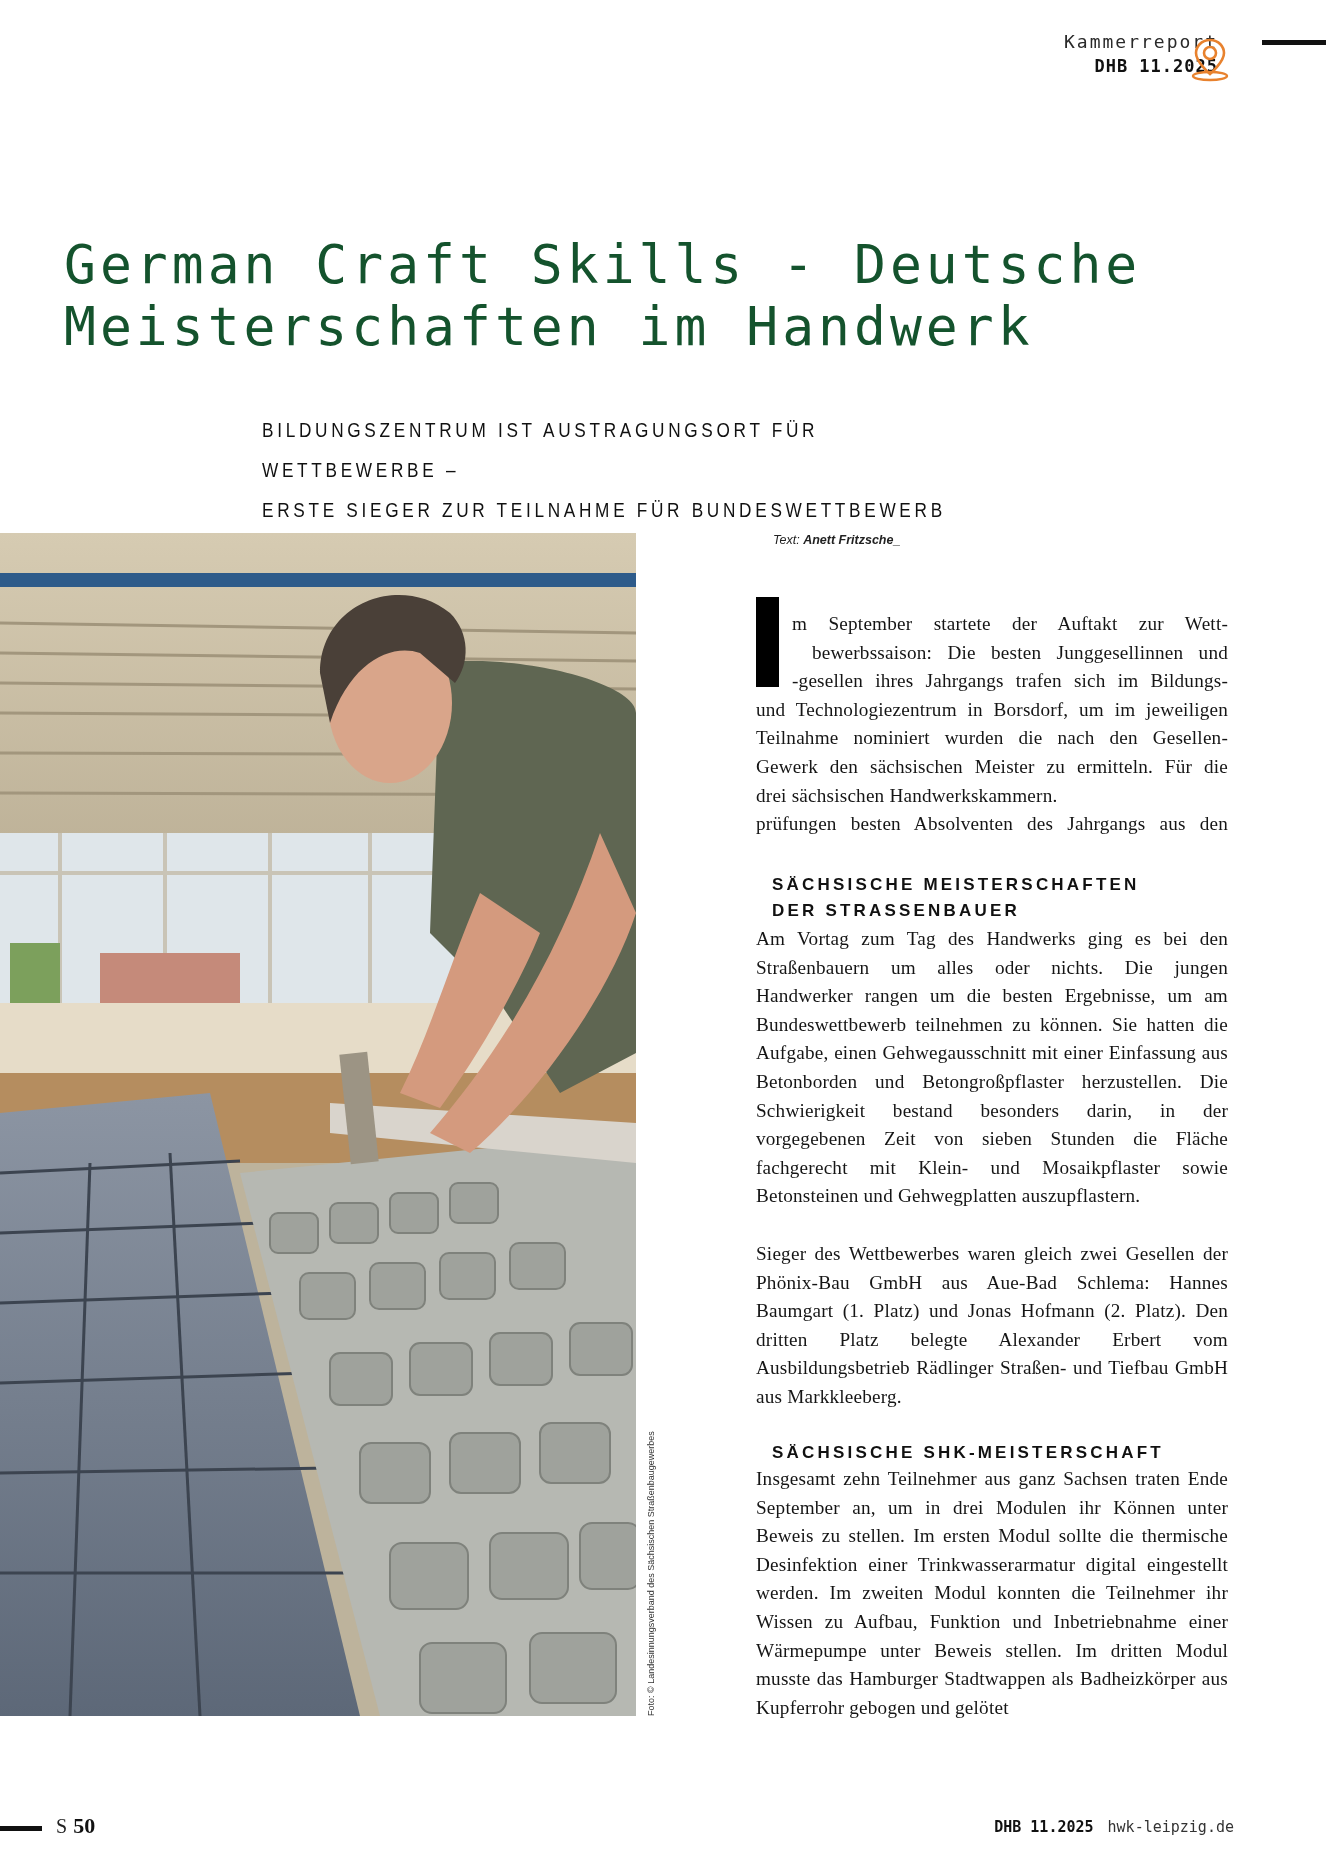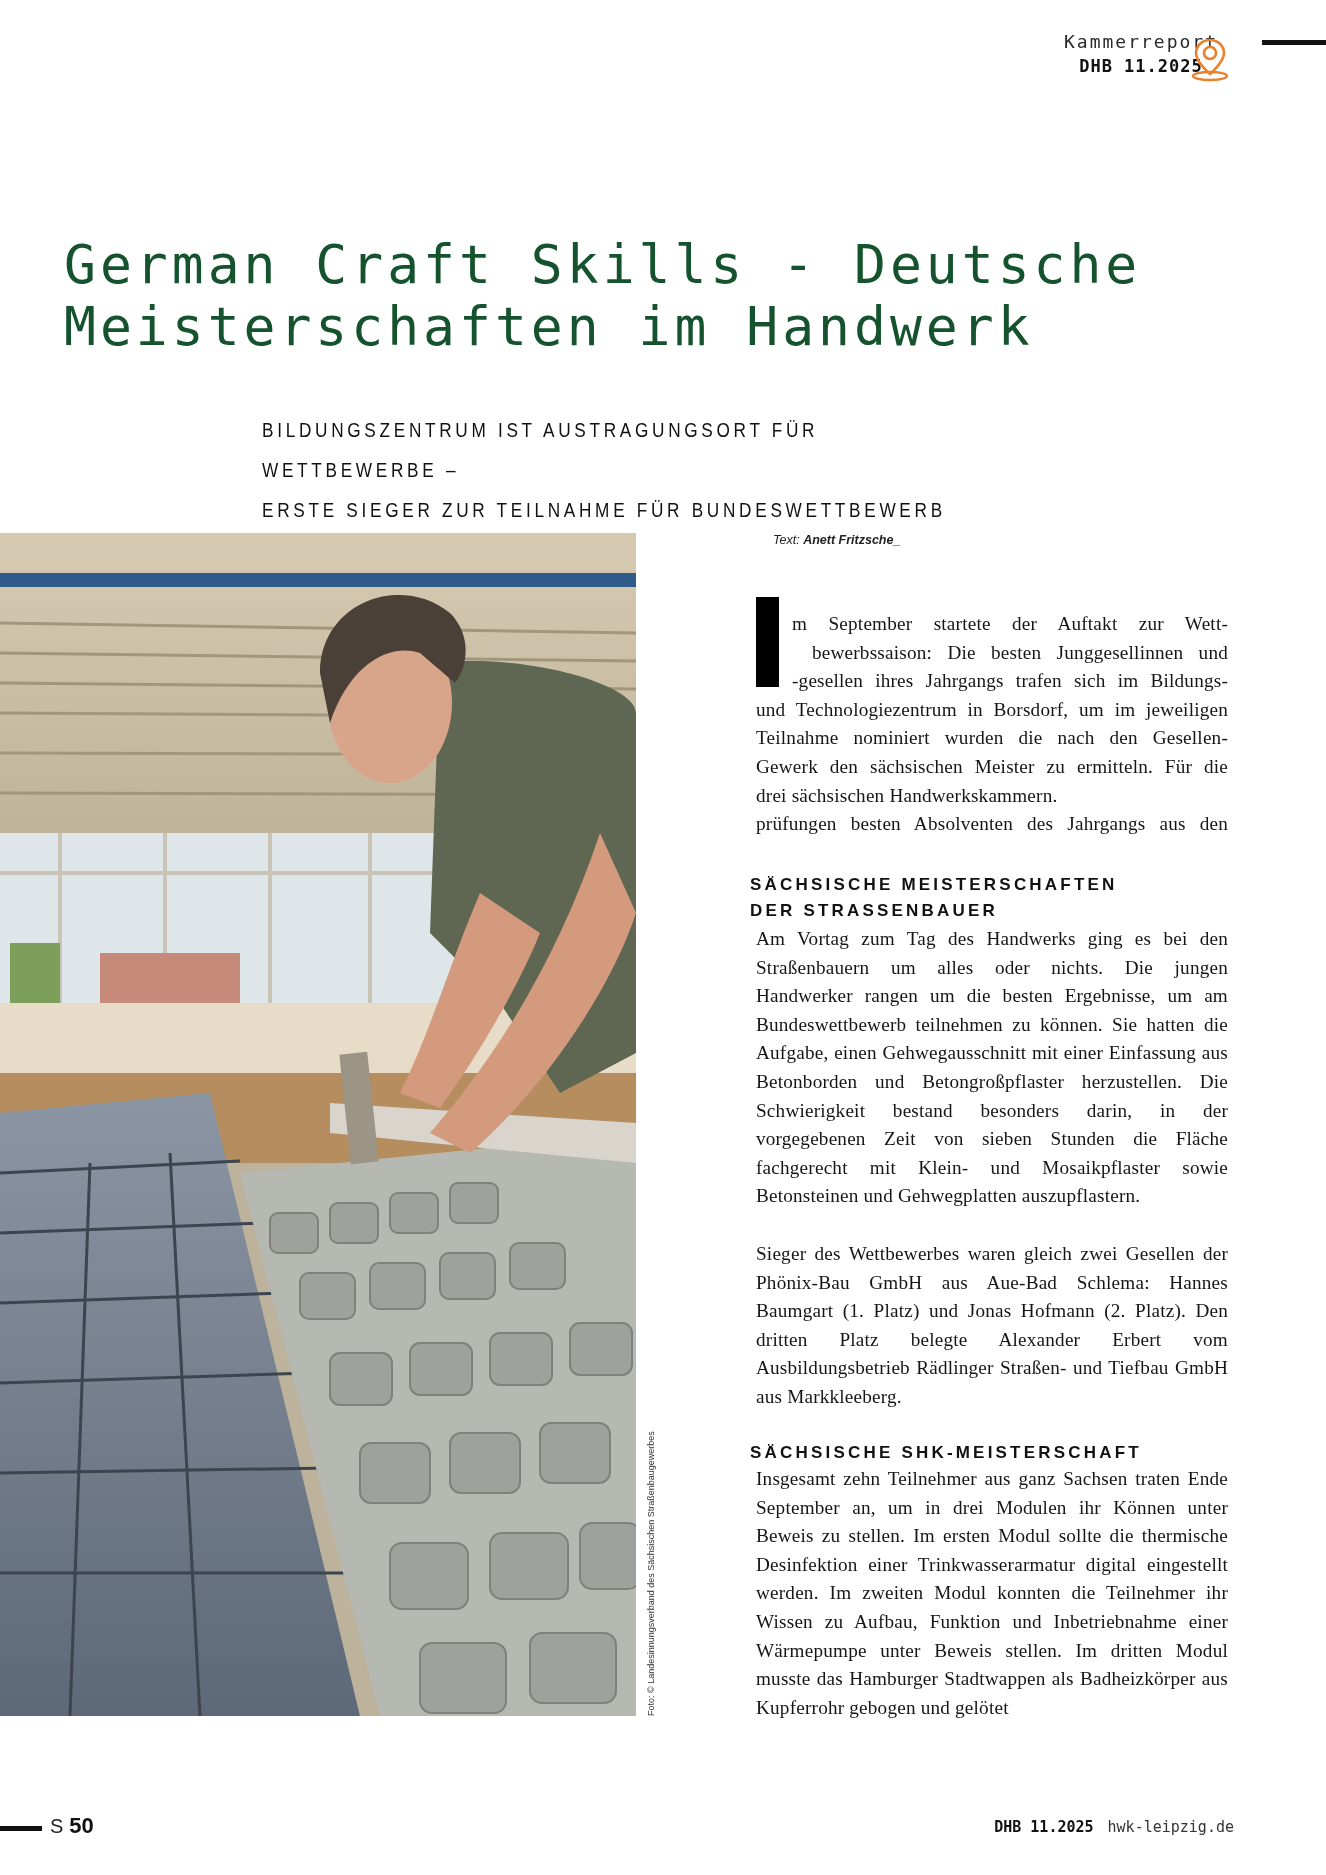--- a/index.html
+++ b/index.html
@@ -1,45 +1,45 @@
 <!DOCTYPE html>
 <html><head>
 <meta charset="utf-8">
 <style>
   * { box-sizing: border-box; margin: 0; padding: 0; }
   html, body { width: 1326px; height: 1875px; background: #ffffff; overflow: hidden; }
   body { position: relative; font-family: "DejaVu Sans Mono", monospace; color: #111; }
 
   
-  .hdr { position: absolute; right: 108px; top: 30px; text-align: center; }
+  .hdr { position: absolute; right: 108px; top: 30px; text-align: right; }
   .hdr-sec { font-family: "DejaVu Sans Mono", monospace; font-size: 18px; letter-spacing: 2px; color: #2a2a2a; line-height: 24px; }
   .hdr-issue { font-family: "DejaVu Sans Mono", monospace; font-weight: bold; font-size: 17px; letter-spacing: 1px; color: #111; line-height: 24px; }
   .pin { position: absolute; left: 1190px; top: 36px; width: 40px; height: 46px; }
   .hdr-bar { position: absolute; left: 1262px; top: 40px; width: 64px; height: 5px; background: #111; }
 
   
   .title { position: absolute; left: 64px; top: 234px; width: 1200px; font-family: "DejaVu Sans Mono", monospace; font-size: 53px; line-height: 62px; letter-spacing: 4px; color: #14532d; font-weight: normal; }
 
   
   .sub { position: absolute; left: 262px; top: 410px; width: 800px; font-family: "Liberation Sans", sans-serif; font-size: 20px; letter-spacing: 4.3px; line-height: 40px; color: #111; transform: scaleX(0.86); transform-origin: left top; font-weight: normal; }
 
   
   .photo { position: absolute; left: 0; top: 533px; width: 636px; height: 1183px; overflow: hidden; background: #bdb39c; }
   .photo svg { display: block; }
   .credit { position: absolute; left: 646px; top: 1716px; transform: rotate(-90deg); transform-origin: left top; font-family: "Liberation Sans", sans-serif; font-size: 9px; color: #333; white-space: nowrap; }
   .byline { position: absolute; left: 756px; top: 533px; font-family: "Liberation Sans", sans-serif; font-style: italic; font-size: 12.5px; color: #222; margin-left: 17px; }
   .byline b { font-weight: bold; }
   .dropcap { position: absolute; left: 756px; top: 597px; width: 23px; height: 90px; background: #000; }
   .p { position: absolute; left: 756px; width: 472px; font-family: Liberation Serif, serif; font-size: 19.2px; line-height: 28.6px; color: #151515; text-align: justify; letter-spacing: 0.2px; }
   .p1 { top: 610px; text-indent: 0; }
-  .h { position: absolute; left: 750px; font-family: "Liberation Sans", sans-serif; font-weight: bold; font-size: 17px; letter-spacing: 3.2px; line-height: 26px; color: #111; }
+  .h { position: absolute; left: 772px; font-family: "Liberation Sans", sans-serif; font-weight: bold; font-size: 17px; letter-spacing: 3.2px; line-height: 26px; color: #111; }
 
   
   .ft-bar { position: absolute; left: 0; top: 1826px; width: 42px; height: 5px; background: #111; }
-  .ft-page { position: absolute; left: 50px; top: 1813px; font-family: Liberation Sans, sans-serif; font-size: 20px; color: #222; }
+  .ft-page { position: absolute; left: 56px; top: 1813px; font-family: Liberation Serif, serif; font-size: 20px; color: #222; }
   .ft-page b { font-weight: bold; font-size: 22px; margin-left: 6px; color: #111; }
   .ft-right { position: absolute; right: 92px; top: 1818px; font-family: "DejaVu Sans Mono", monospace; font-size: 15px; color: #333; }
   .ft-right b { color: #111; font-weight: bold; margin-right: 14px; }
 </style>
 </head>
 <body>
 
 <div class="hdr">
   <div class="hdr-sec">Kammerreport</div>
   <div class="hdr-issue">DHB 11.2025</div>

